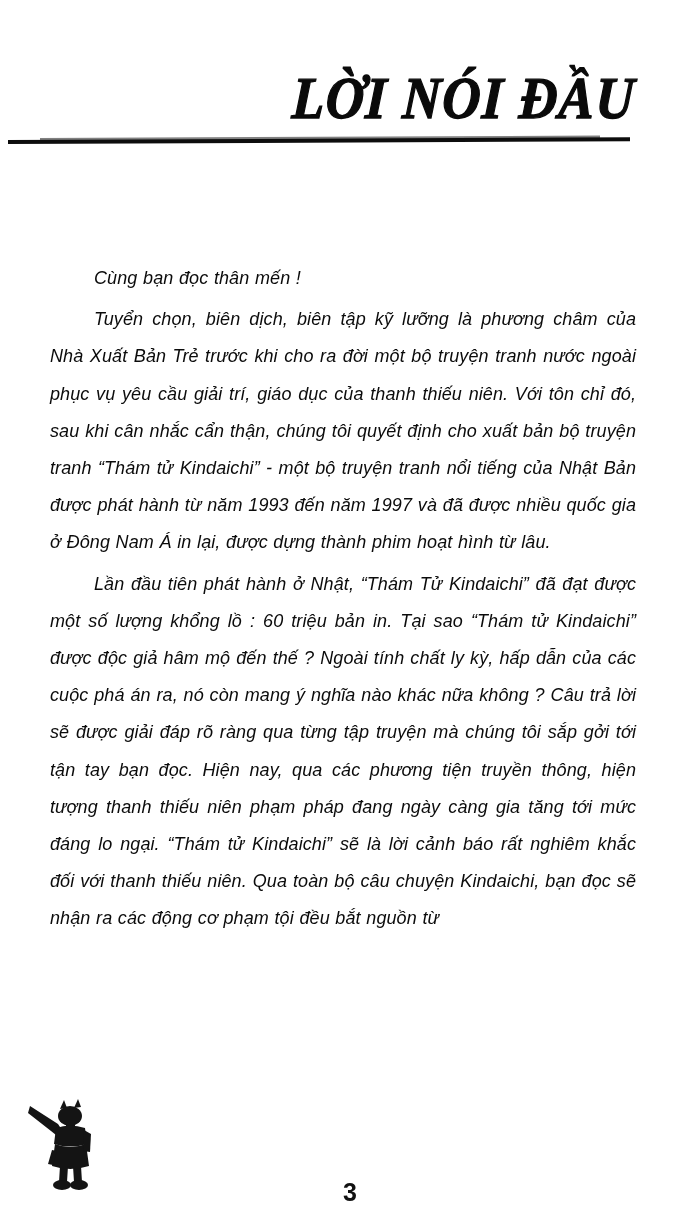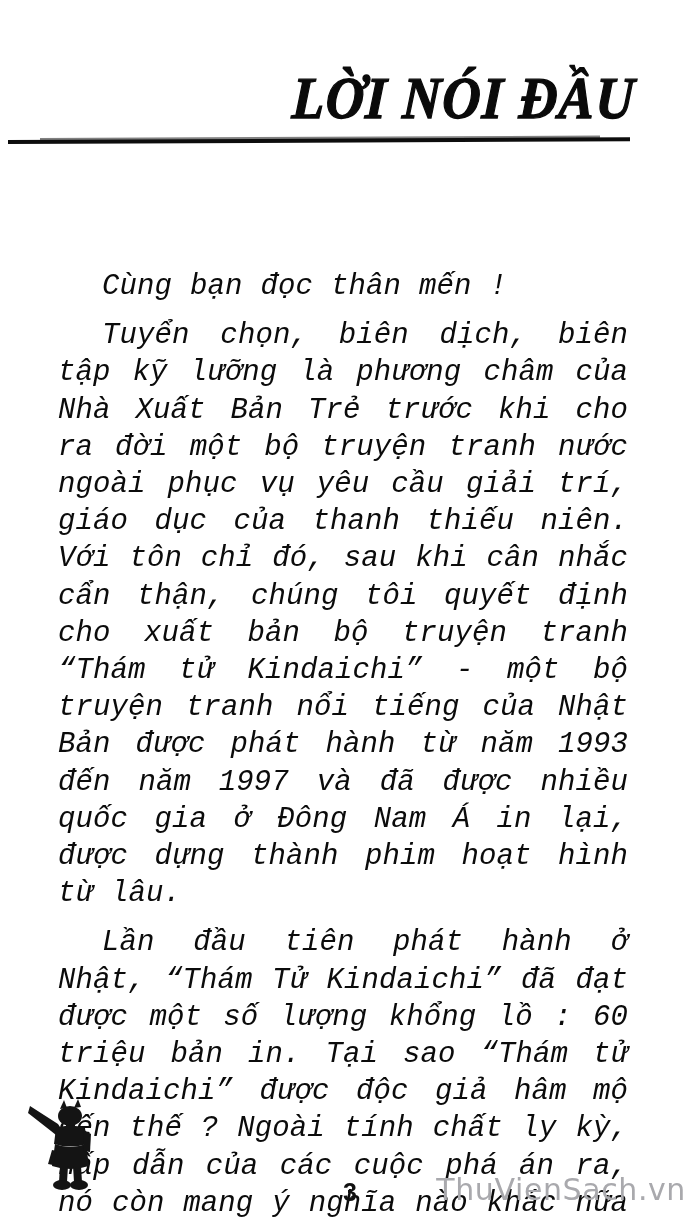--- a/index.html
+++ b/index.html
@@ -70,24 +70,24 @@
   }
 
   
   #body-text {
     position: absolute;
     left: 46px;
     top: 256px;
     width: 594px;
   }
   .para {
-    margin: 12px;
-    font-family: Liberation Mono, monospace;
+    margin: 4px;
+    font-family: Liberation Sans, sans-serif;
     font-style: italic;
-    font-size: 29px;
+    font-size: 18px;
     line-height: 37.2px;
     color: #0b0b0b;
     text-align: justify;
     text-justify: inter-word;
     letter-spacing: 0.1px;
     word-spacing: 0.5px;
   }
   .para.indent {
     text-indent: 44px;
   }
@@ -207,15 +207,14 @@
         <ellipse cx="51" cy="91" rx="9" ry="5"></ellipse>
 
         <path d="M24 56 L20 70 L25 71 L29 57 Z"></path>
       </g>
     </svg>
 
   </div>
 
   <div id="page-number">3</div>
 
-  <div id="watermark">ThuVienSach.vn</div>
 
 </div>
 
 </body></html>

